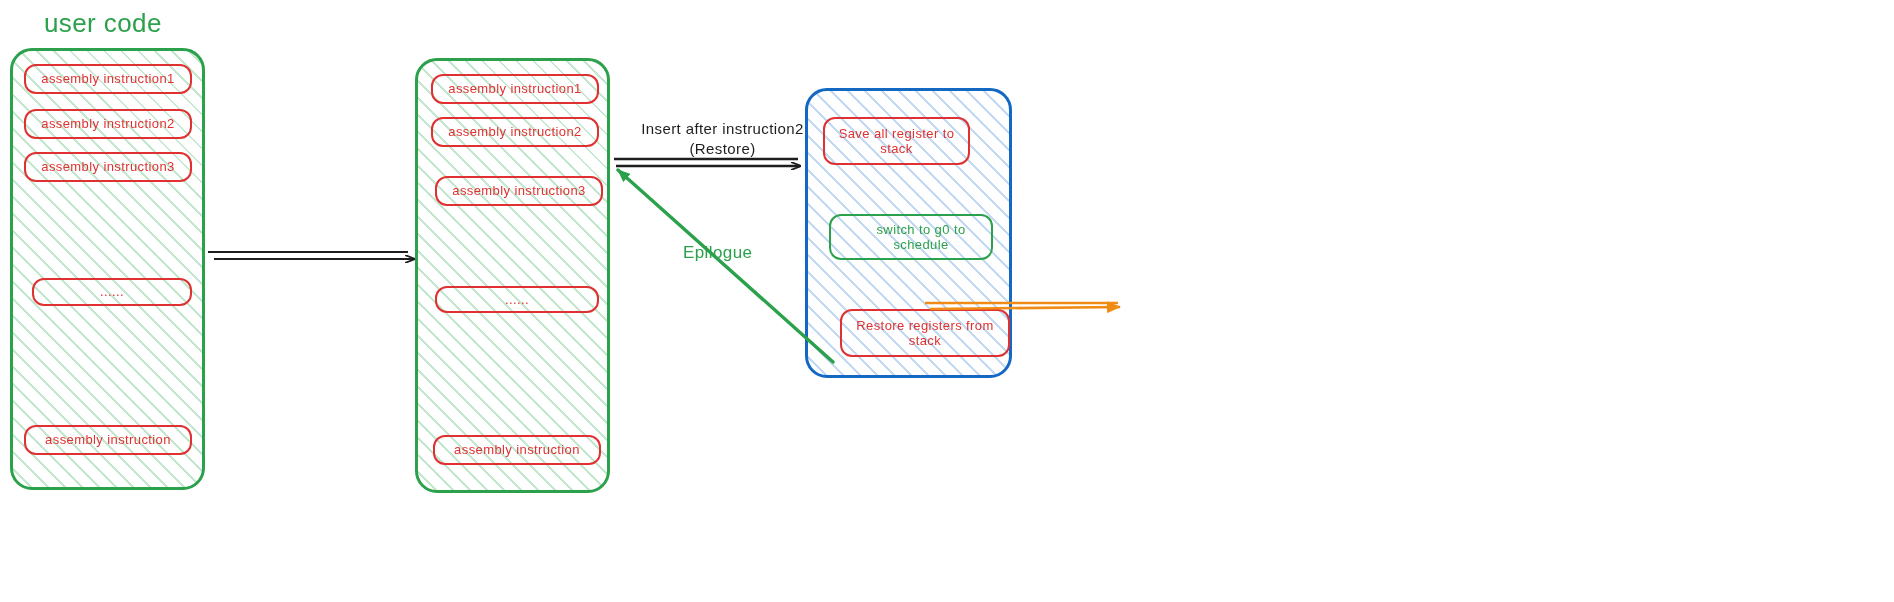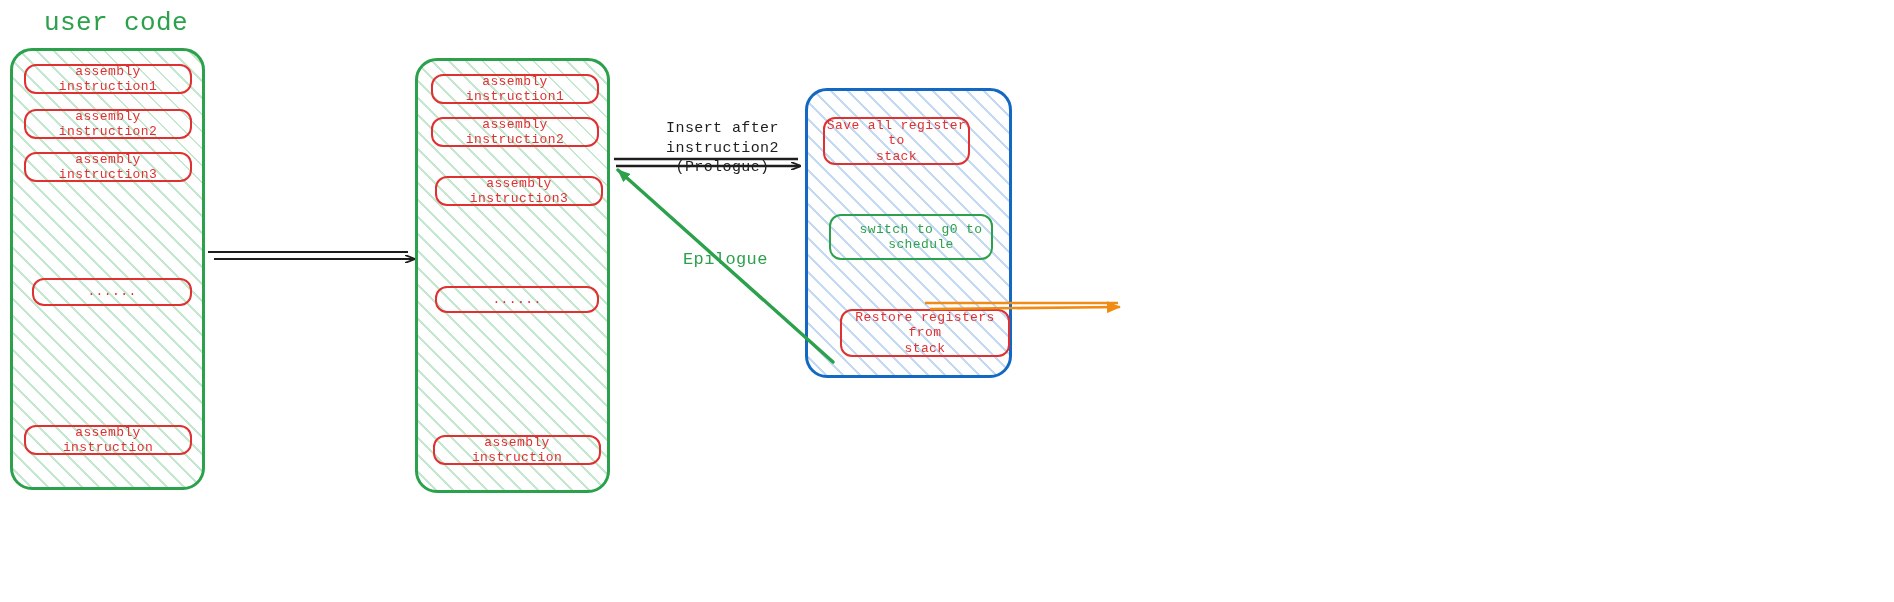--- a/index.html
+++ b/index.html
@@ -3,21 +3,21 @@
 <meta charset="utf-8">
 <style>
   html,body{margin:0;padding:0;}
   body{
     width:1894px;height:602px;background:#ffffff;position:relative;overflow:hidden;
     font-family:"DejaVu Sans", sans-serif;
   }
   .stage{position:absolute;left:0;top:0;width:1894px;height:602px;}
 
   
-  .hand{font-family:Liberation Mono, monospace;font-weight:400;letter-spacing:.4px;}
+  .hand{font-family:Liberation Sans, sans-serif;font-weight:400;letter-spacing:.4px;}
   .mono{font-family:"DejaVu Sans Mono", monospace;}
 
   
   .panel{position:absolute;box-sizing:border-box;border-radius:22px;}
   .panel.green{
     border:3px solid #2ca14b;
     background-image:repeating-linear-gradient(45deg,
        rgba(60,179,96,.30) 0px, rgba(60,179,96,.30) 2px,
        rgba(255,255,255,0) 2px, rgba(255,255,255,0) 12px);
   }
@@ -134,18 +134,18 @@
     </g>
 
     <g>
       <path d="M925,303 L1118,303" stroke="#f08c15" stroke-width="2.6" fill="none"></path>
       <path d="M930,309 L1120,307" stroke="#f08c15" stroke-width="2.6" fill="none" marker-end="url(#ah-orange)"></path>
     </g>
   </svg>
 
 
   <div class="label center hand" style="left: 615px; top: 119px; width: 215px; font-size: 15px; color: rgb(30, 30, 30); white-space: pre-line;">Insert after instruction2
-(Prologue)</div>
+(Restore)</div>
 
-  <div class="label hand" style="left:683px;top:249px;font-size:17px;color:#2ca14b;">Epilogue</div>
+  <div class="label hand" style="left:683px;top:242px;font-size:17px;color:#2ca14b;">Epilogue</div>
 
 
 </div>
 
 </body></html>

